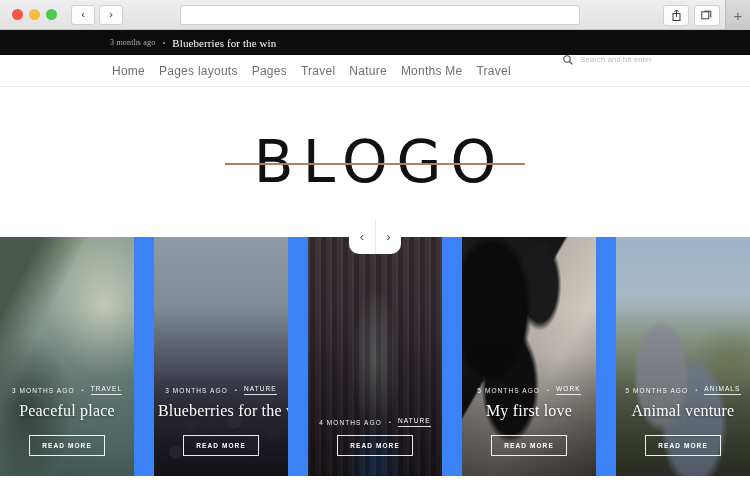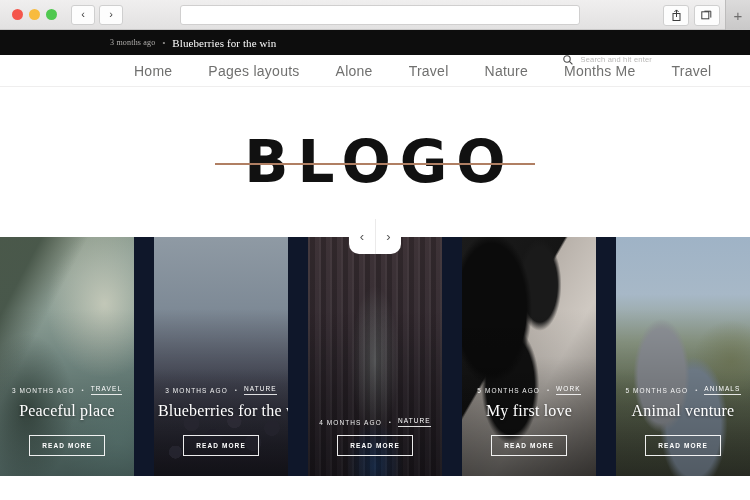--- a/index.html
+++ b/index.html
@@ -81,39 +81,39 @@
   
   .site-nav {
     height:32px;
     background:#ffffff;
     display:flex; align-items:center;
     border-bottom:1px solid #efeeee;
     position:relative;
   }
   .menu { display:flex; align-items:center; gap:14px; padding-left:112px; }
   .menu-item {
-    font-size:14px; color:#70706f; letter-spacing:.25px; white-space:nowrap;margin-left:22px;
+    font-size:12px; color:#70706f; letter-spacing:.25px; white-space:nowrap;
   }
   .search-wrap {
     position:absolute; right:98px; top:0; height:32px;
     display:flex; align-items:flex-start; gap:7px;
   }
   .search-icon { color:#4a4a4a; display:flex; align-items:center; }
   .search-placeholder { font-size:7.5px; color:#b9b8b7; letter-spacing:.2px; }
 
   
   .logo-section {
     height:150px;
     background:#ffffff;
     display:flex; align-items:center; justify-content:center;
   }
   .logo-wrap { position:relative; display:inline-block; padding:0 20px; }
   .logo-text {
     font-family:"DejaVu Sans", sans-serif;
-    font-size:58px; font-weight:700;
+    font-size:58px; font-weight:400;
     letter-spacing:9px;
     color:#111111;
     line-height:1;
     display:block;
     text-indent:9px;
   }
   .logo-rule {
     position:absolute;
     left:0; right:0; top:52%;
     height:2px;
@@ -136,21 +136,21 @@
     color:#555555; font-size:13px; line-height:1;
   }
   .carr-btn.prev { border-radius:10px 0 0 10px; }
   .carr-btn.next { border-radius:0 10px 10px 0; border-left:1px solid #ebeaea; }
 
   
   .cards {
     display:flex;
     gap:20px;
     height:239px;
-    background:#0f172a;
+    background:#3b82f6;
   }
   .card {
     flex:1 1 0;
     position:relative;
     overflow:hidden;
     display:flex;
     flex-direction:column;
     justify-content:flex-end;
     align-items:center;
     padding-bottom:20px;
@@ -295,21 +295,21 @@
 <div class="ticker-bar">
   <span class="ticker-time">3 months ago</span>
   <span class="ticker-sep">•</span>
   <span class="ticker-title">Blueberries for the win</span>
 </div>
 
 <div class="site-nav">
   <div class="menu">
     <span class="menu-item">Home</span>
     <span class="menu-item">Pages layouts</span>
-    <span class="menu-item">Alone</span>
+    <span class="menu-item">Pages</span>
     <span class="menu-item">Travel</span>
     <span class="menu-item">Nature</span>
     <span class="menu-item">Months Me</span>
     <span class="menu-item">Travel</span>
   </div>
   <div class="search-wrap">
     <span class="search-icon">
       <svg width="10" height="10" viewBox="0 0 10 10" fill="none" stroke="#4a4a4a" stroke-width="1.1">
         <circle cx="4" cy="4" r="3.2"></circle>
         <line x1="6.4" y1="6.4" x2="9.4" y2="9.4"></line>

